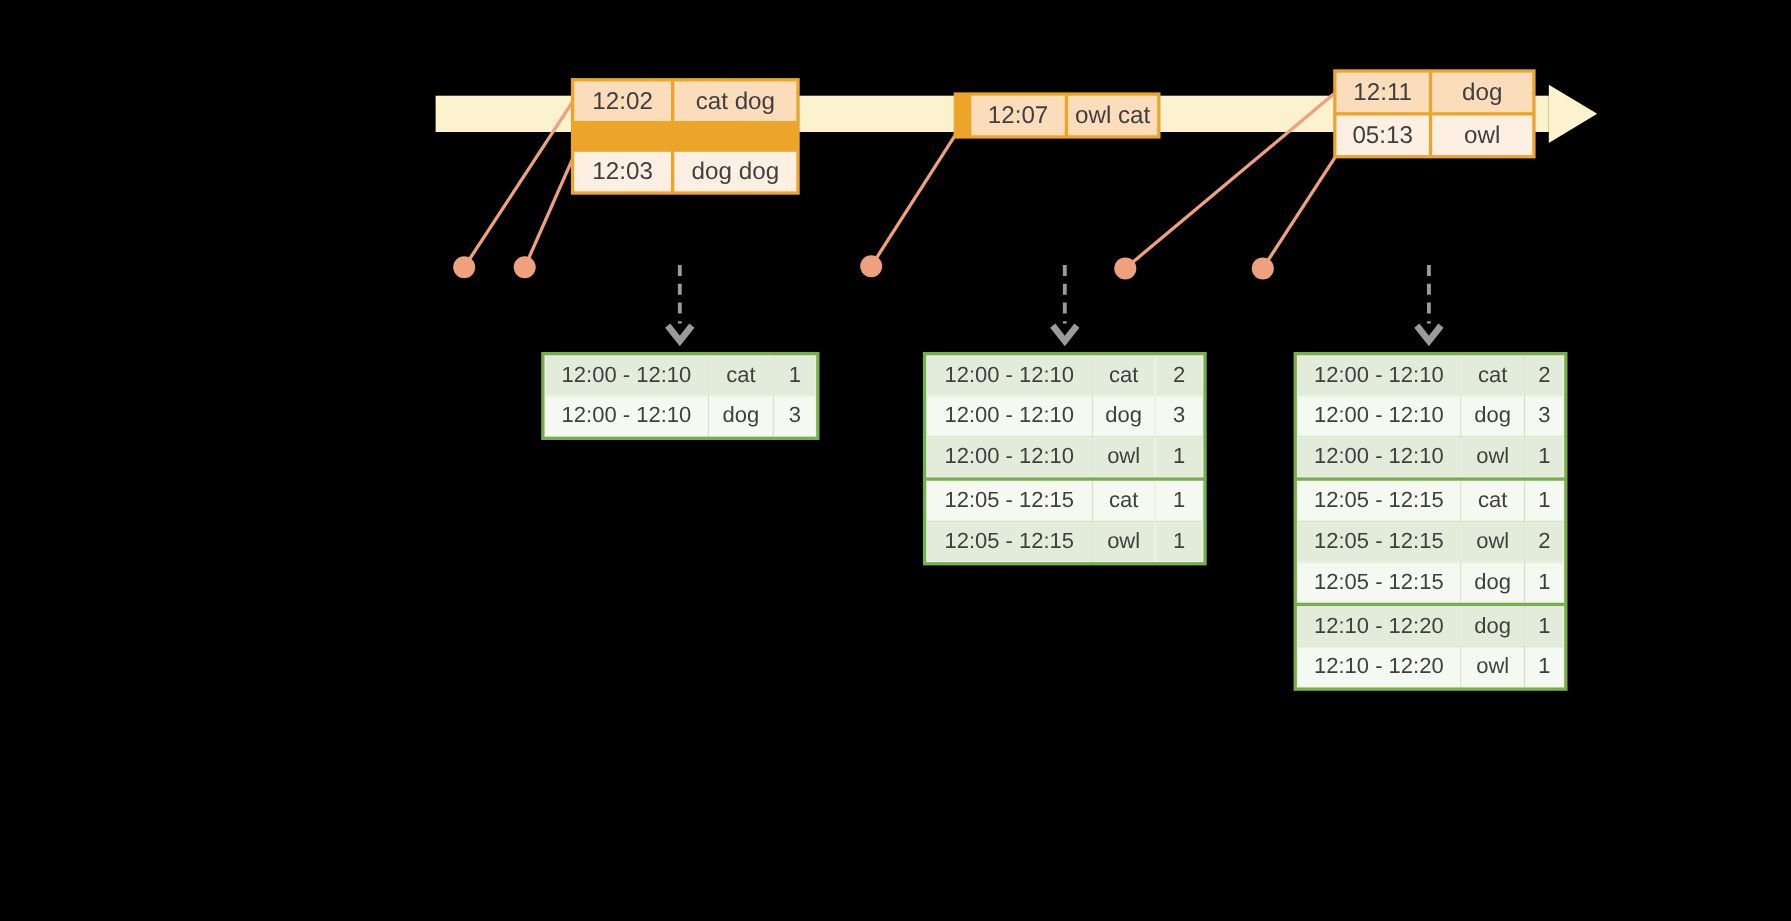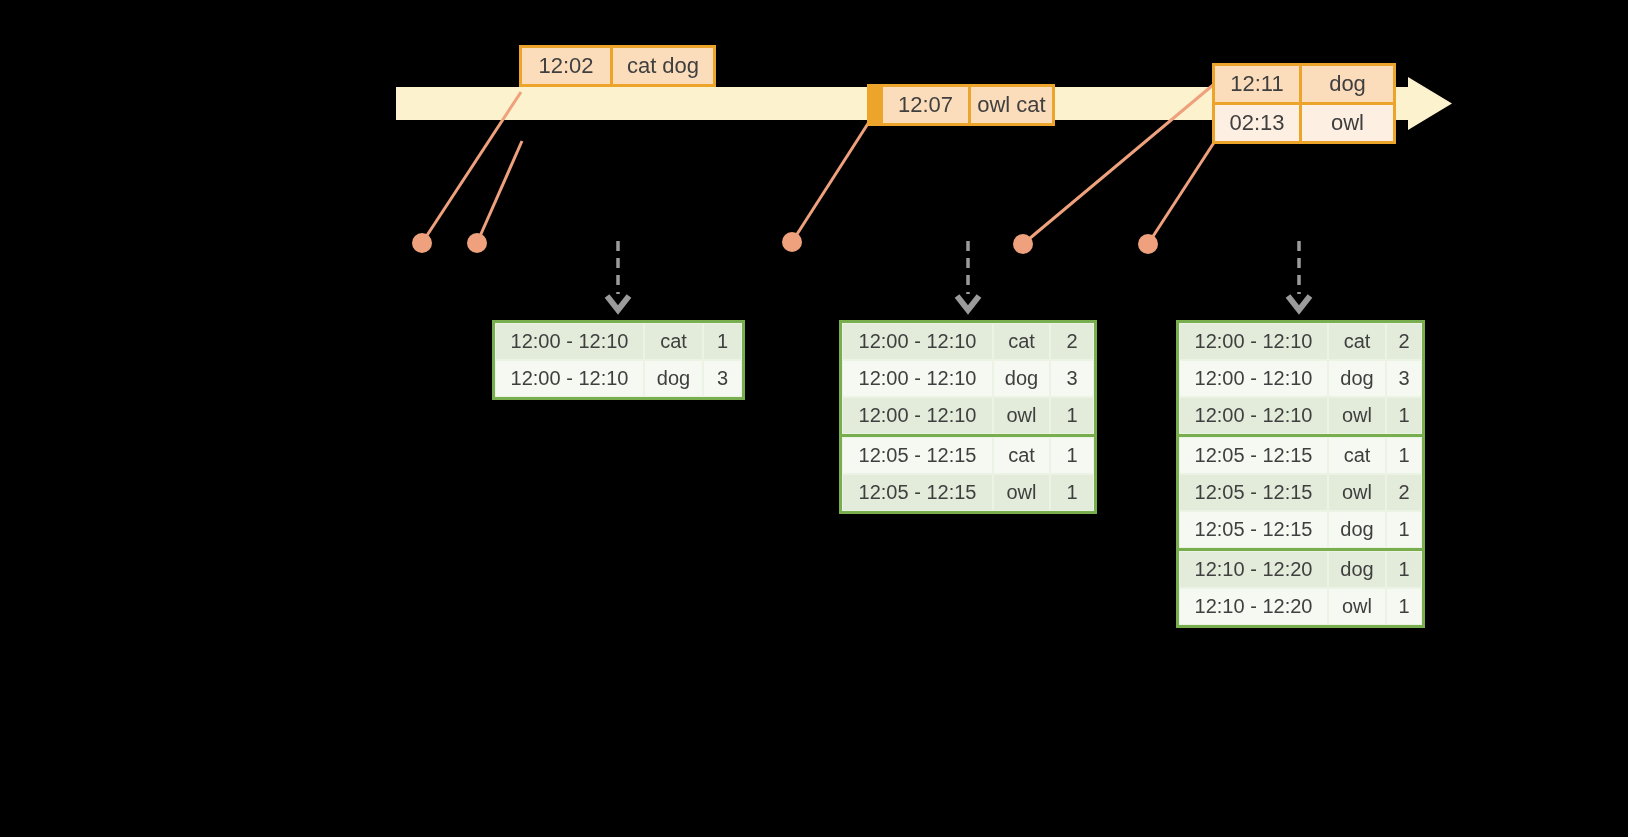--- a/index.html
+++ b/index.html
@@ -37,29 +37,29 @@
   }
   .gtable .trow{display:flex;gap:2px;height:35px;}
   .gtable .trow.sep{margin-top:3px;}
   .gtable .trow:nth-child(odd) .tcell{background:var(--greenrow);}
   .gtable .trow:nth-child(even) .tcell{background:var(--whiterow);}
   .gtable .tcell{box-shadow:0 0 0 1px rgba(255,255,255,0.85);}
 
   .tcell{display:flex;align-items:center;justify-content:center;}
 
   
-  #et1{left:519px;top:45px;gap:28px;}
+  #et1{left:519px;top:71px;gap:28px;}
   #et2{left:867px;top:84px;padding-left:16px;}
   #et3{left:1212px;top:63px;}
   #rt1{left:492px;top:320px;}
   #rt2{left:839px;top:320px;}
   #rt3{left:1176px;top:320px;}
 
   
-  #et1 .col0{width:88px}  #et1 .col1{width:100px}
+  #et1 .col0{width:88px}  #et1 .col1{width:111px}
   #et2 .col0{width:85px}  #et2 .col1{width:81px}
   #et3 .col0{width:84px}  #et3 .col1{width:91px}
   #rt1 .col0{width:147px} #rt1 .col1{width:57px} #rt1 .col2{width:37px}
   #rt2 .col0{width:149px} #rt2 .col1{width:55px} #rt2 .col2{width:42px}
   #rt3 .col0{width:147px} #rt3 .col1{width:56px} #rt3 .col2{width:34px}
 </style>
 </head>
 <body>
 
 <div class="canvas">
@@ -89,34 +89,38 @@
 
     <line class="trigger-line" x1="1299" y1="241" x2="1299" y2="294"></line>
     <path class="trigger-head" d="M1288,296 L1299,310 L1310,296"></path>
   </svg>
 
   <div class="etable" id="et1">
       <div class="trow">
         <div class="tcell col0">12:02</div>
         <div class="tcell col1">cat dog</div>
       </div>
+      <div class="trow">
+        <div class="tcell col0">12:03</div>
+        <div class="tcell col1">dog dog</div>
+      </div>
     </div>
   <div class="etable" id="et2">
       <div class="trow">
         <div class="tcell col0">12:07</div>
         <div class="tcell col1">owl cat</div>
       </div>
     </div>
   <div class="etable" id="et3">
       <div class="trow">
         <div class="tcell col0">12:11</div>
         <div class="tcell col1">dog</div>
       </div>
       <div class="trow">
-        <div class="tcell col0">02:13</div>
+        <div class="tcell col0">05:13</div>
         <div class="tcell col1">owl</div>
       </div>
     </div>
 
   <div class="gtable" id="rt1">
       <div class="trow">
         <div class="tcell col0">12:00 - 12:10</div>
         <div class="tcell col1">cat</div>
         <div class="tcell col2">1</div>
       </div>

